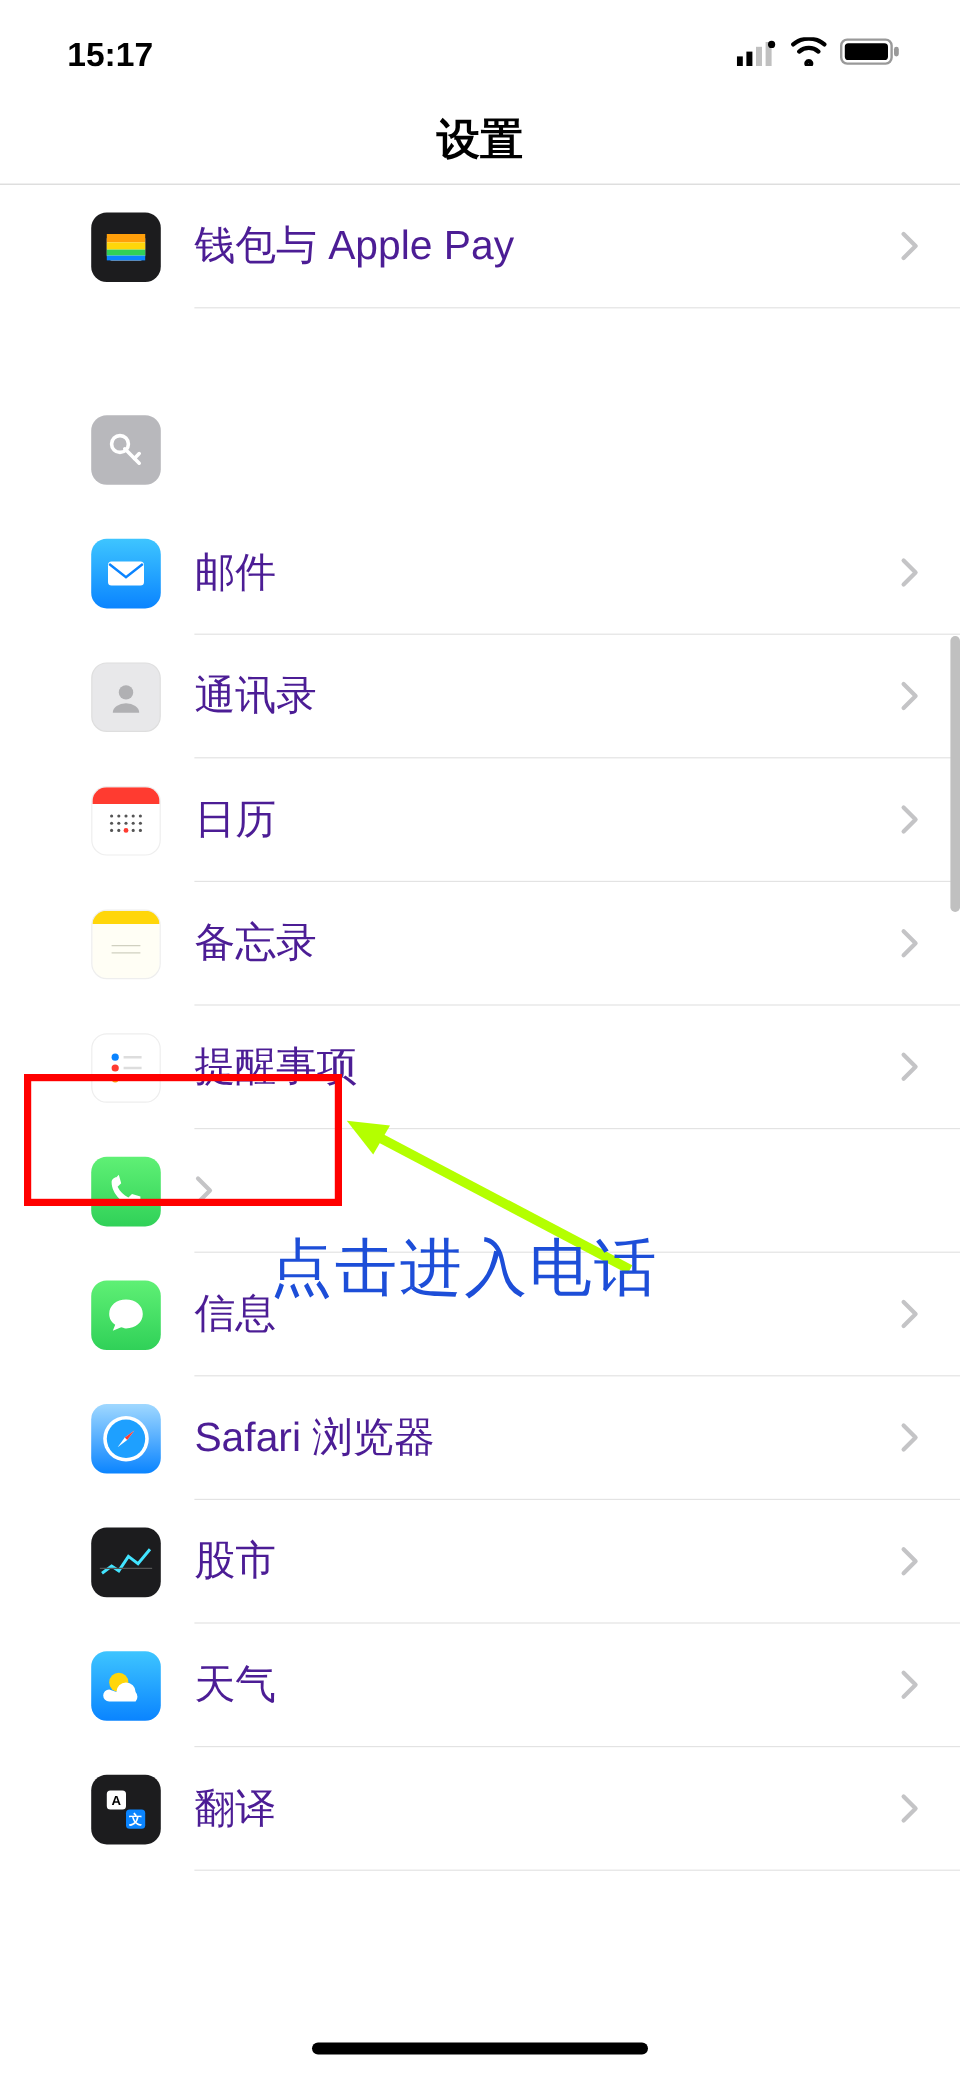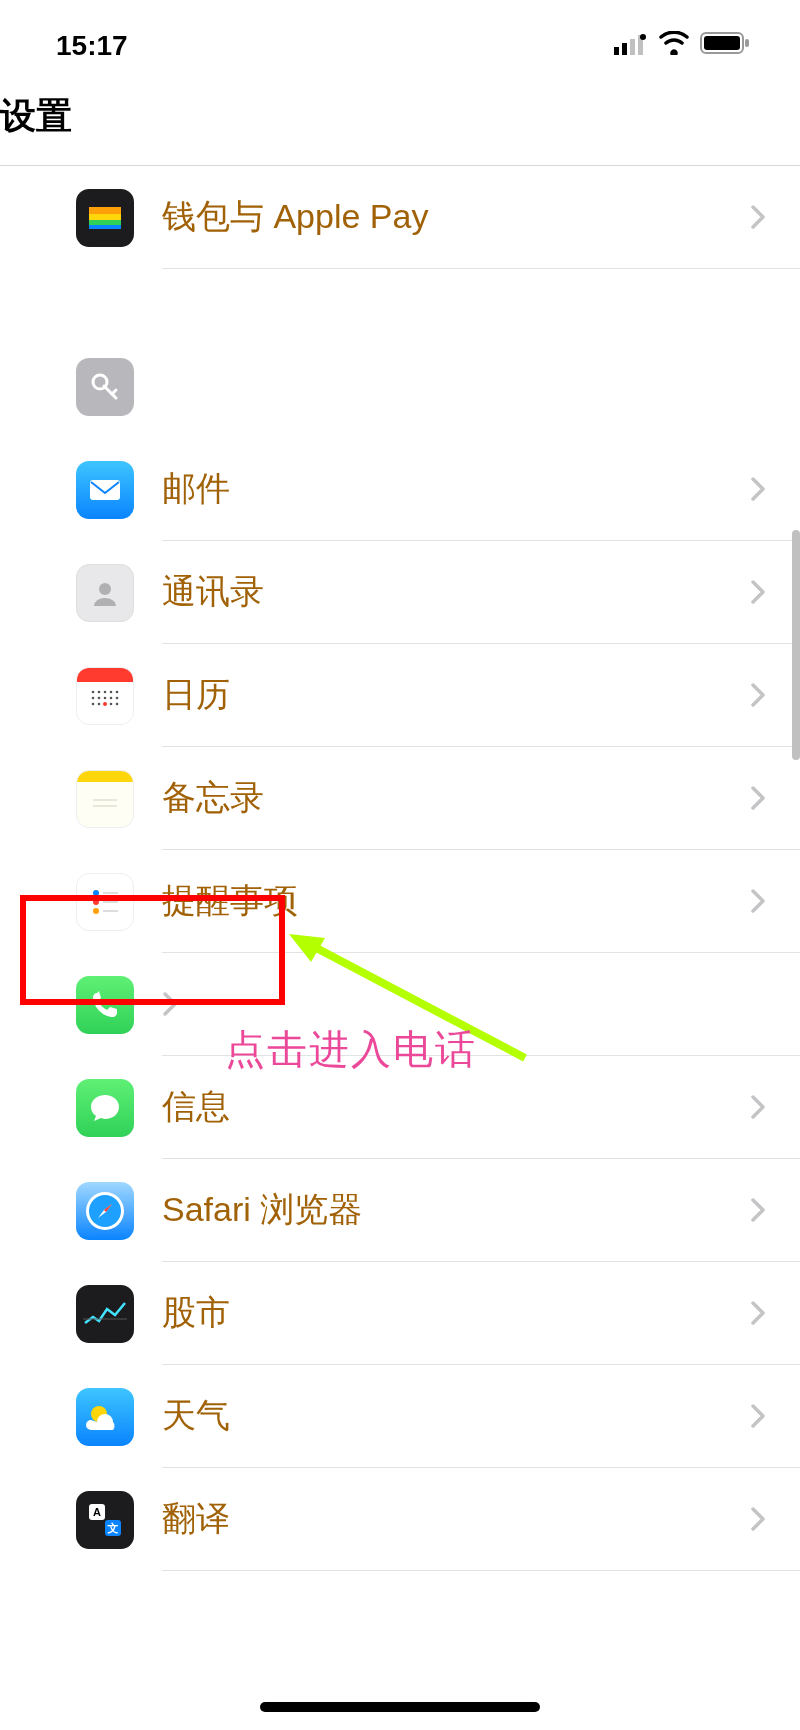--- a/index.html
+++ b/index.html
@@ -14,22 +14,22 @@
     .status-bar {
       display: flex;
       justify-content: space-between;
       align-items: center;
       padding: 30px 48px 10px 56px;
       font-size: 28px;
       font-weight: 600;
     }
     .status-right { display: flex; align-items: center; gap: 10px; }
     .header {
-      text-align: left;
-      padding: 20px 0 24px;
+      text-align: center;
+      padding: 20px 0 12px;
       font-size: 36px;
       font-weight: 600;
       border-bottom: 1px solid #d6d6d6;
     }
     .group { margin-top: 0; }
     .group.spaced { margin-top: 66px; }
     .row {
       display: flex;
       align-items: center;
       height: 103px;
@@ -52,21 +52,21 @@
       margin-right: 28px;
       flex-shrink: 0;
       display: flex;
       align-items: center;
       justify-content: center;
       font-size: 32px;
     }
     .label {
       flex: 1;
       font-size: 34px;
-      color: #a16207;
+      color: #4c1d95;
     }
     .chevron {
       color: #c4c4c6;
       font-size: 28px;
     }
     .chevron svg { display: block; }
     
     .ic-wallet { background: #1c1c1e; }
     .ic-passwords { background: #b8b8bc; }
     .ic-mail { background: linear-gradient(180deg,#3ec5ff,#0a84ff); }
@@ -96,22 +96,22 @@
     .arrow {
       position: absolute;
       left: 285px;
       top: 918px;
       pointer-events: none;
     }
     .annotation {
       position: absolute;
       left: 225px;
       top: 1022px;
-      font-size: 40px;
-      color: #ec4899;
+      font-size: 52px;
+      color: #1d4ed8;
       font-weight: 500;
       letter-spacing: 2px;
       pointer-events: none;
     }
     .home-indicator {
       position: absolute;
       bottom: 18px;
       left: 50%;
       transform: translateX(-50%);
       width: 280px;

